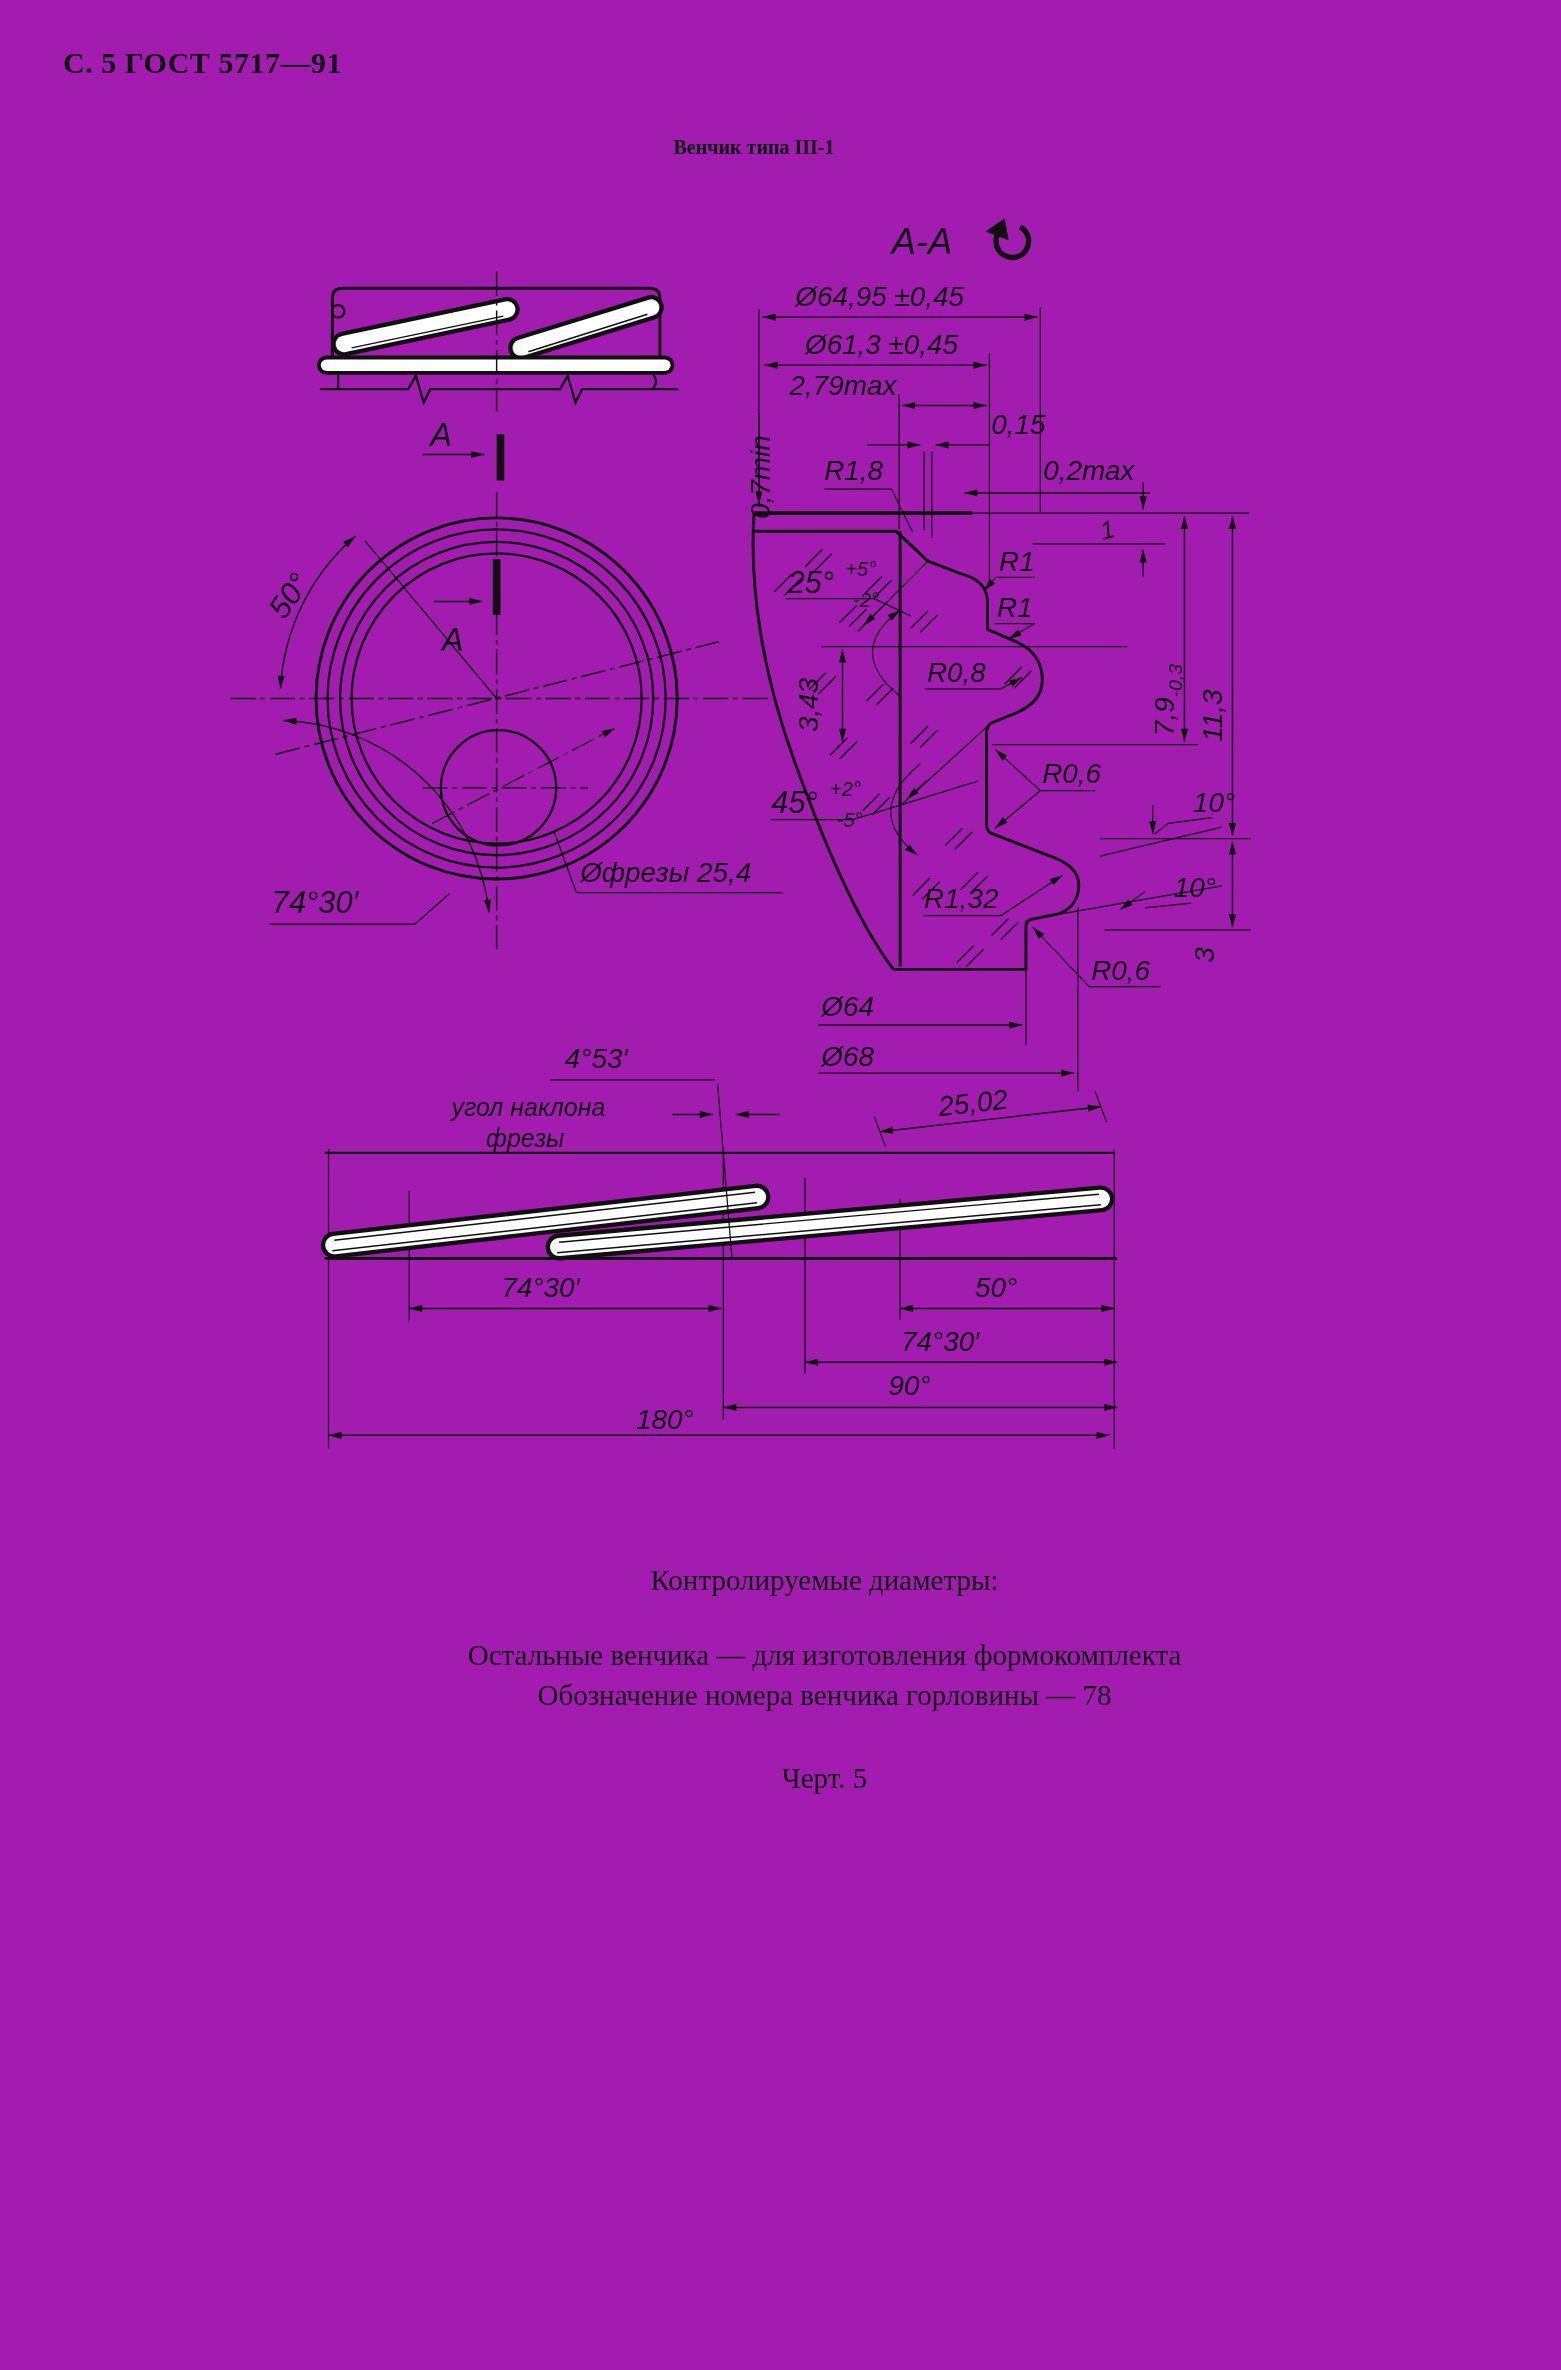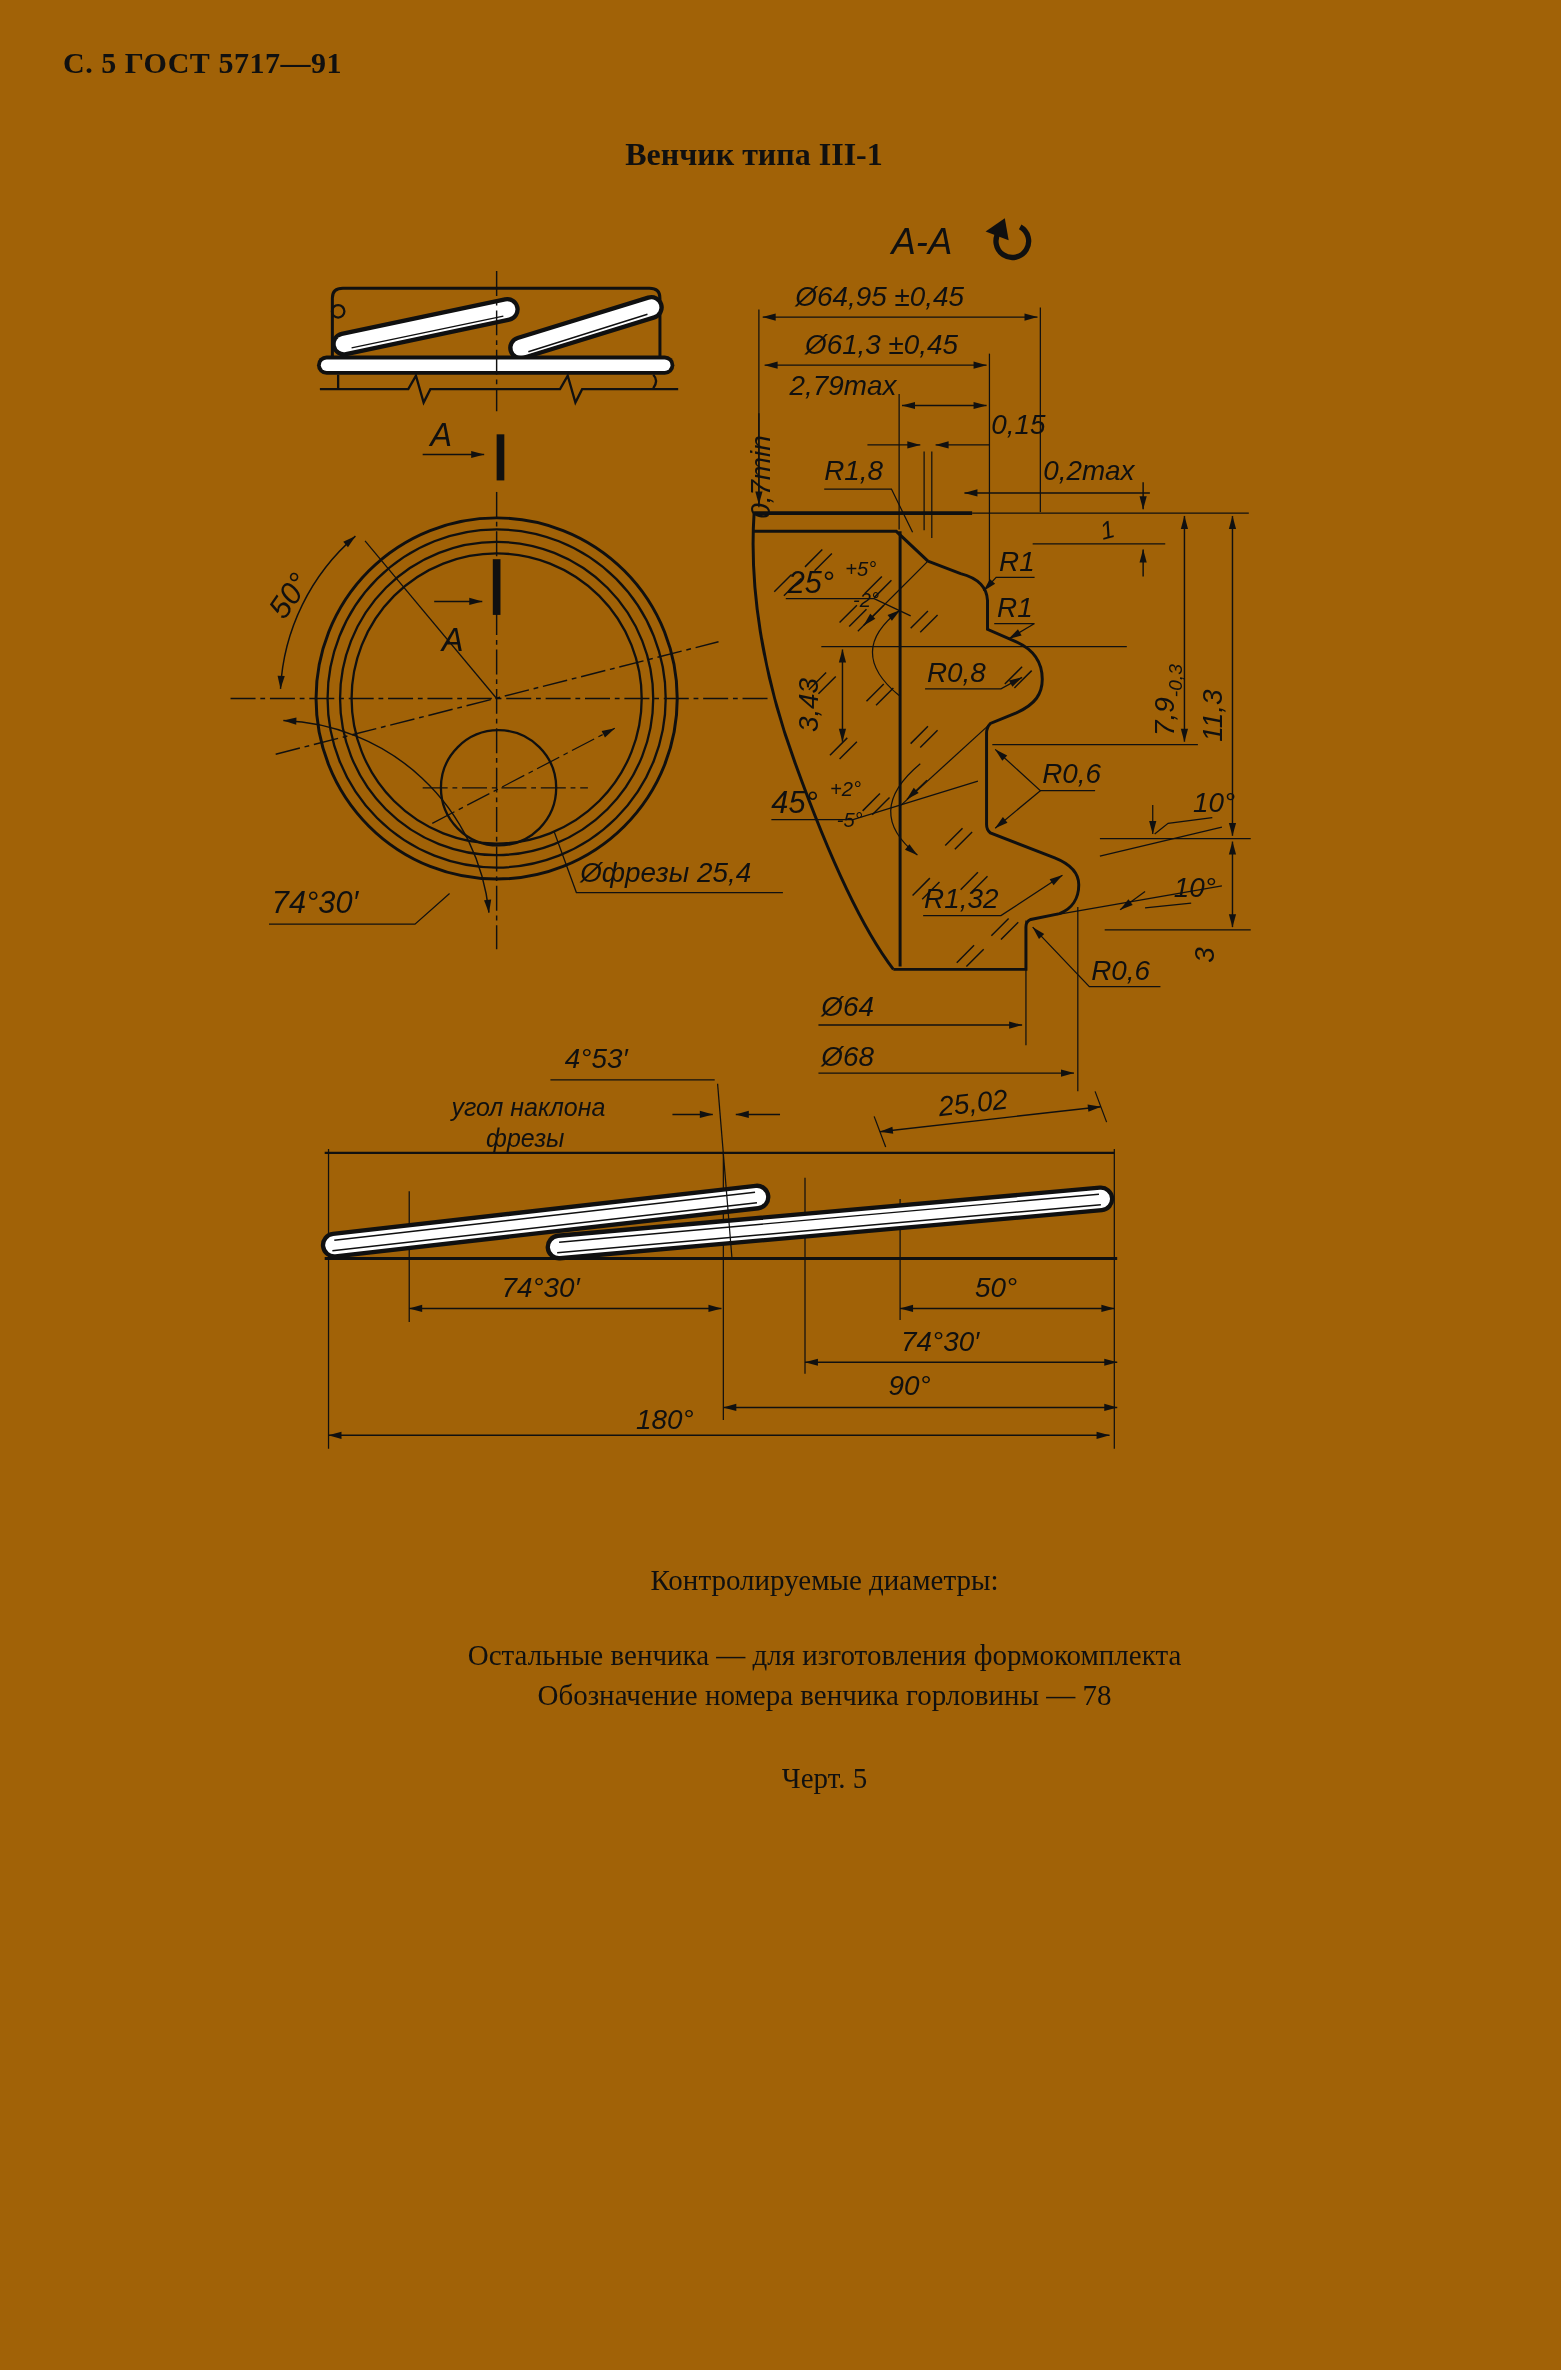--- a/index.html
+++ b/index.html
@@ -1,19 +1,19 @@
 <!DOCTYPE html>
 <html><head>
 <meta charset="utf-8">
 <style>
   html,body{margin:0;padding:0;background:#888;}
-  .page{position:relative;width:1561px;height:2370px;background:#a16207;overflow:hidden;
+  .page{position:relative;width:1561px;height:2370px;background:#a21caf;overflow:hidden;
         font-family:"Liberation Serif",serif;color:#101010;}
   .hdr{position:absolute;left:63px;top:46px;font-size:30px;font-weight:bold;letter-spacing:0.5px;}
-  .ttl{position:absolute;left:0;top:136px;width:1508px;text-align:center;font-size:32px;font-weight:bold;}
+  .ttl{position:absolute;left:0;top:136px;width:1508px;text-align:center;font-size:20px;font-weight:bold;}
   .foot{position:absolute;left:0;width:1561px;text-align:center;font-size:29px;padding-left:44px;}
   .f1{top:1564px}.f2{top:1597px}.f3{top:1639px}.f4{top:1679px}.f5{top:1762px}
   svg{position:absolute;left:0;top:0;}
   svg text{font-family:"Liberation Sans",sans-serif;font-style:italic;fill:#101010;}
   .t29{font-size:29px;} .t32{font-size:32px;} .t34{font-size:34px;} .t21{font-size:21px;} .t26{font-size:26px;}
   .ln{stroke:#101010;fill:none;}
   .w3{stroke-width:3.1px;} .w24{stroke-width:2.4px;} .w14{stroke-width:1.5px;} .w12{stroke-width:1.3px;}
   .cl{stroke-dasharray:26 5 5 5;}
 </style>
 </head>

